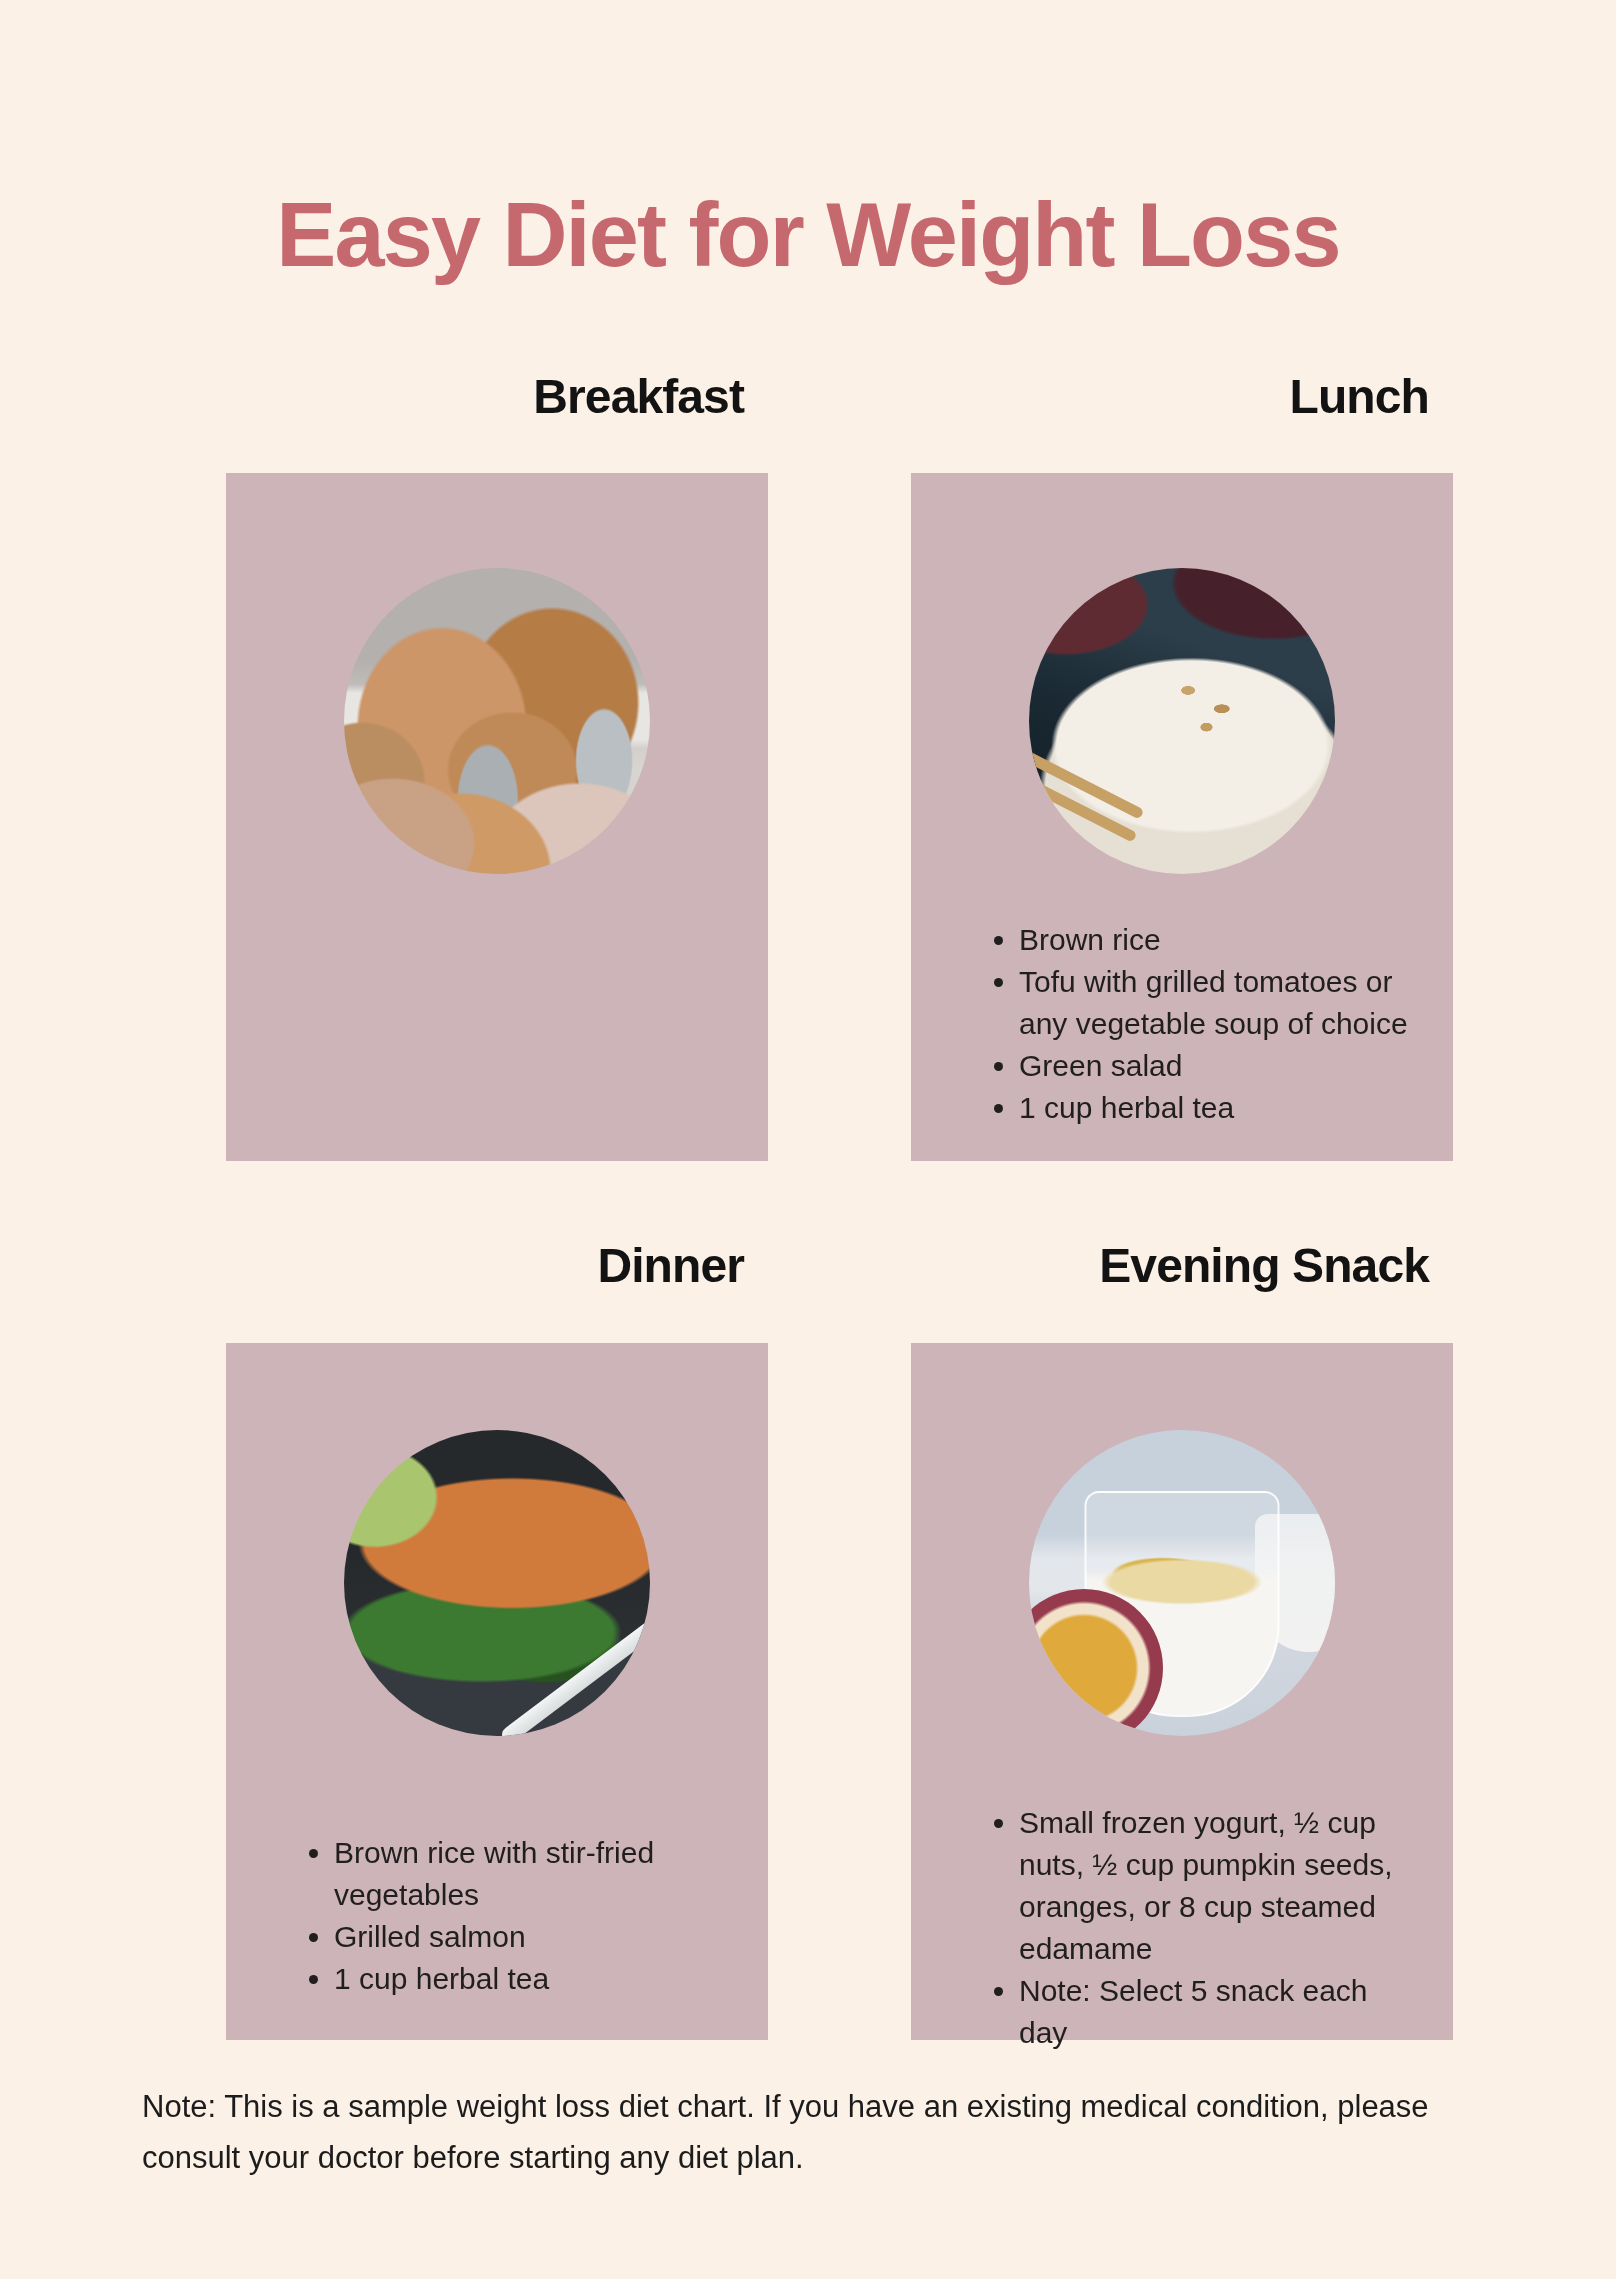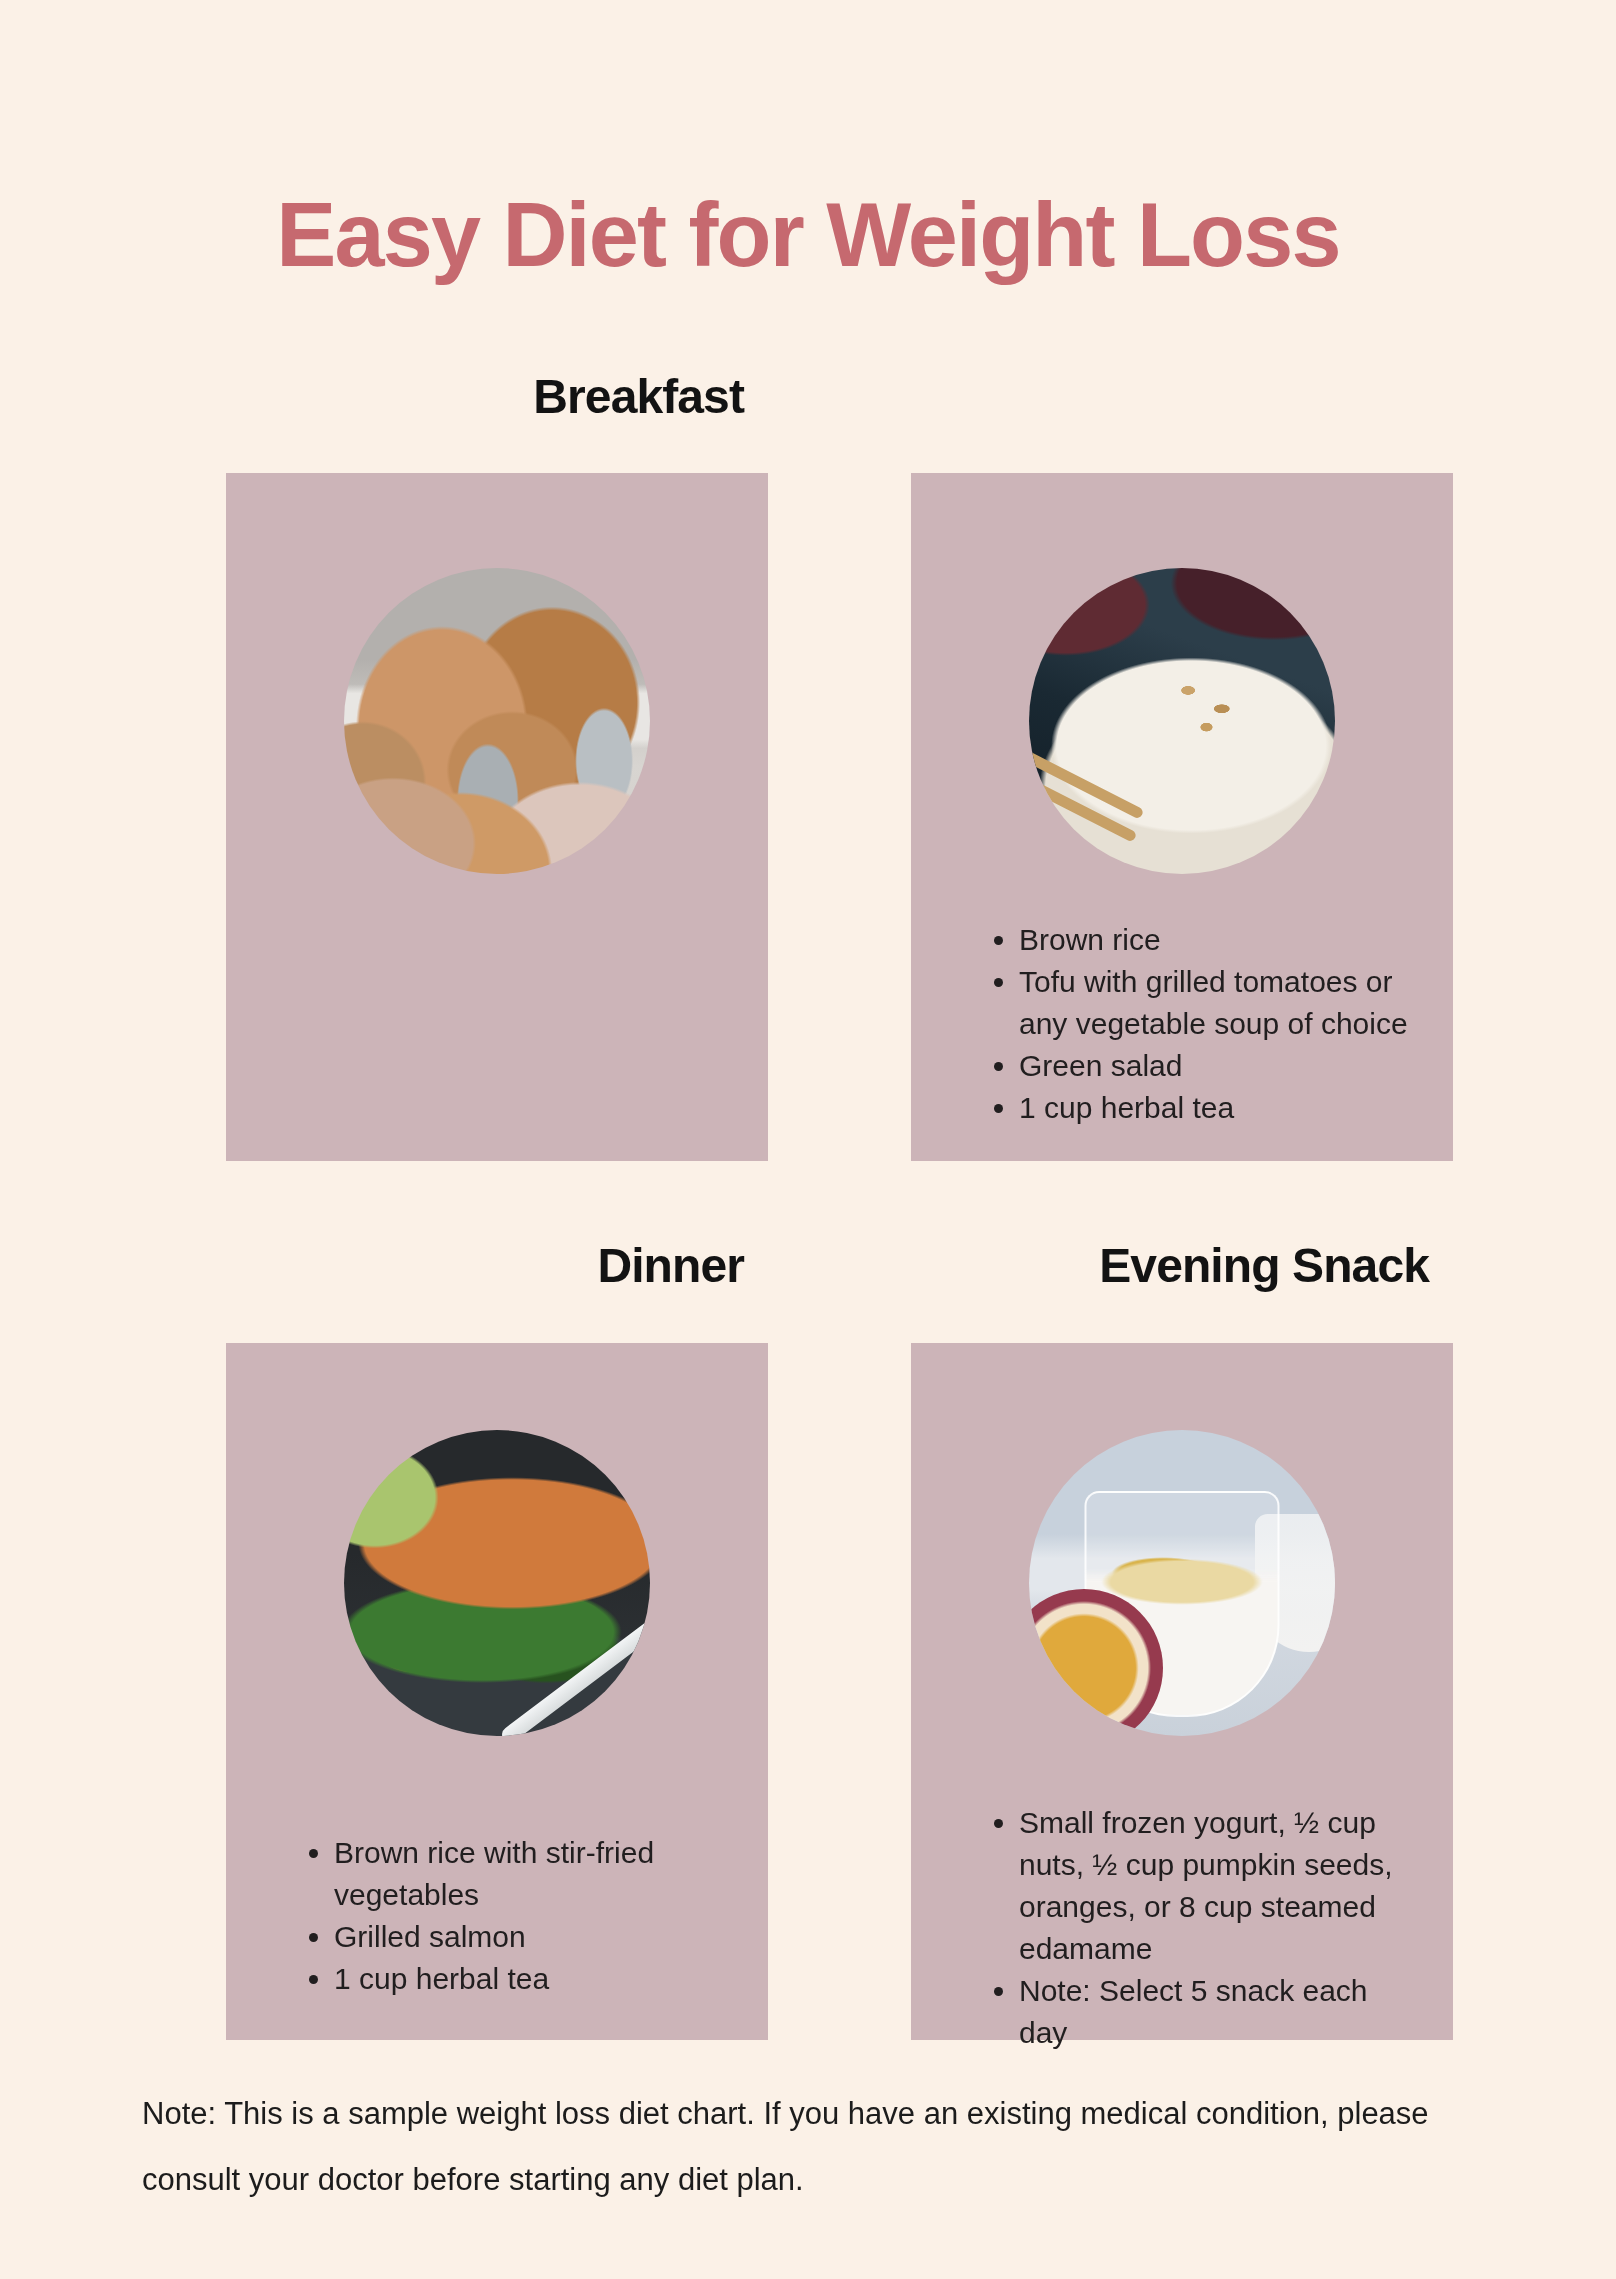--- a/index.html
+++ b/index.html
@@ -30,21 +30,21 @@
     position:absolute;left:108px;margin:0;padding:0;list-style:disc outside;
     font-size:30px;line-height:42px;color:#211e1f;
   }
   .c-breakfast .list{top:484px;width:404px}
   .c-lunch .list{top:446px;width:411px}
   .c-dinner .list{top:489px;width:354px}
   .c-snack .list{top:459px;width:386px}
 
   .note{
     position:absolute;left:142px;top:2081px;width:1332px;margin:0;
-    font-size:31px;line-height:66px;color:#1c1c1c;
+    font-size:31px;line-height:51px;color:#1c1c1c;
   }
 
   
   .photo{
     position:absolute;left:50%;transform:translateX(-50%);
     width:306px;height:306px;border-radius:50%;overflow:hidden;top:95px;
   }
   .c-dinner .photo,.c-snack .photo{top:87px;}
 
   
@@ -114,20 +114,21 @@
     background:radial-gradient(circle at 50% 50%, #e0a93c 0 46%, #f2e2c9 49% 57%, #963a4e 60% 100%);}
 </style>
 </head>
 <body>
 
 <div class="poster">
 
   <h1 class="title">Easy Diet for Weight Loss</h1>
 
   <h2 class="sec-h h-breakfast">Breakfast</h2>
+  <h2 class="sec-h h-lunch">Lunch</h2>
   <h2 class="sec-h h-dinner">Dinner</h2>
   <h2 class="sec-h h-snack">Evening Snack</h2>
 
   <div class="card c-breakfast">
     <div class="photo ph-eggs"></div>
   </div>
 
   <div class="card c-lunch">
     <div class="photo ph-rice">
       <div class="stick"></div>

